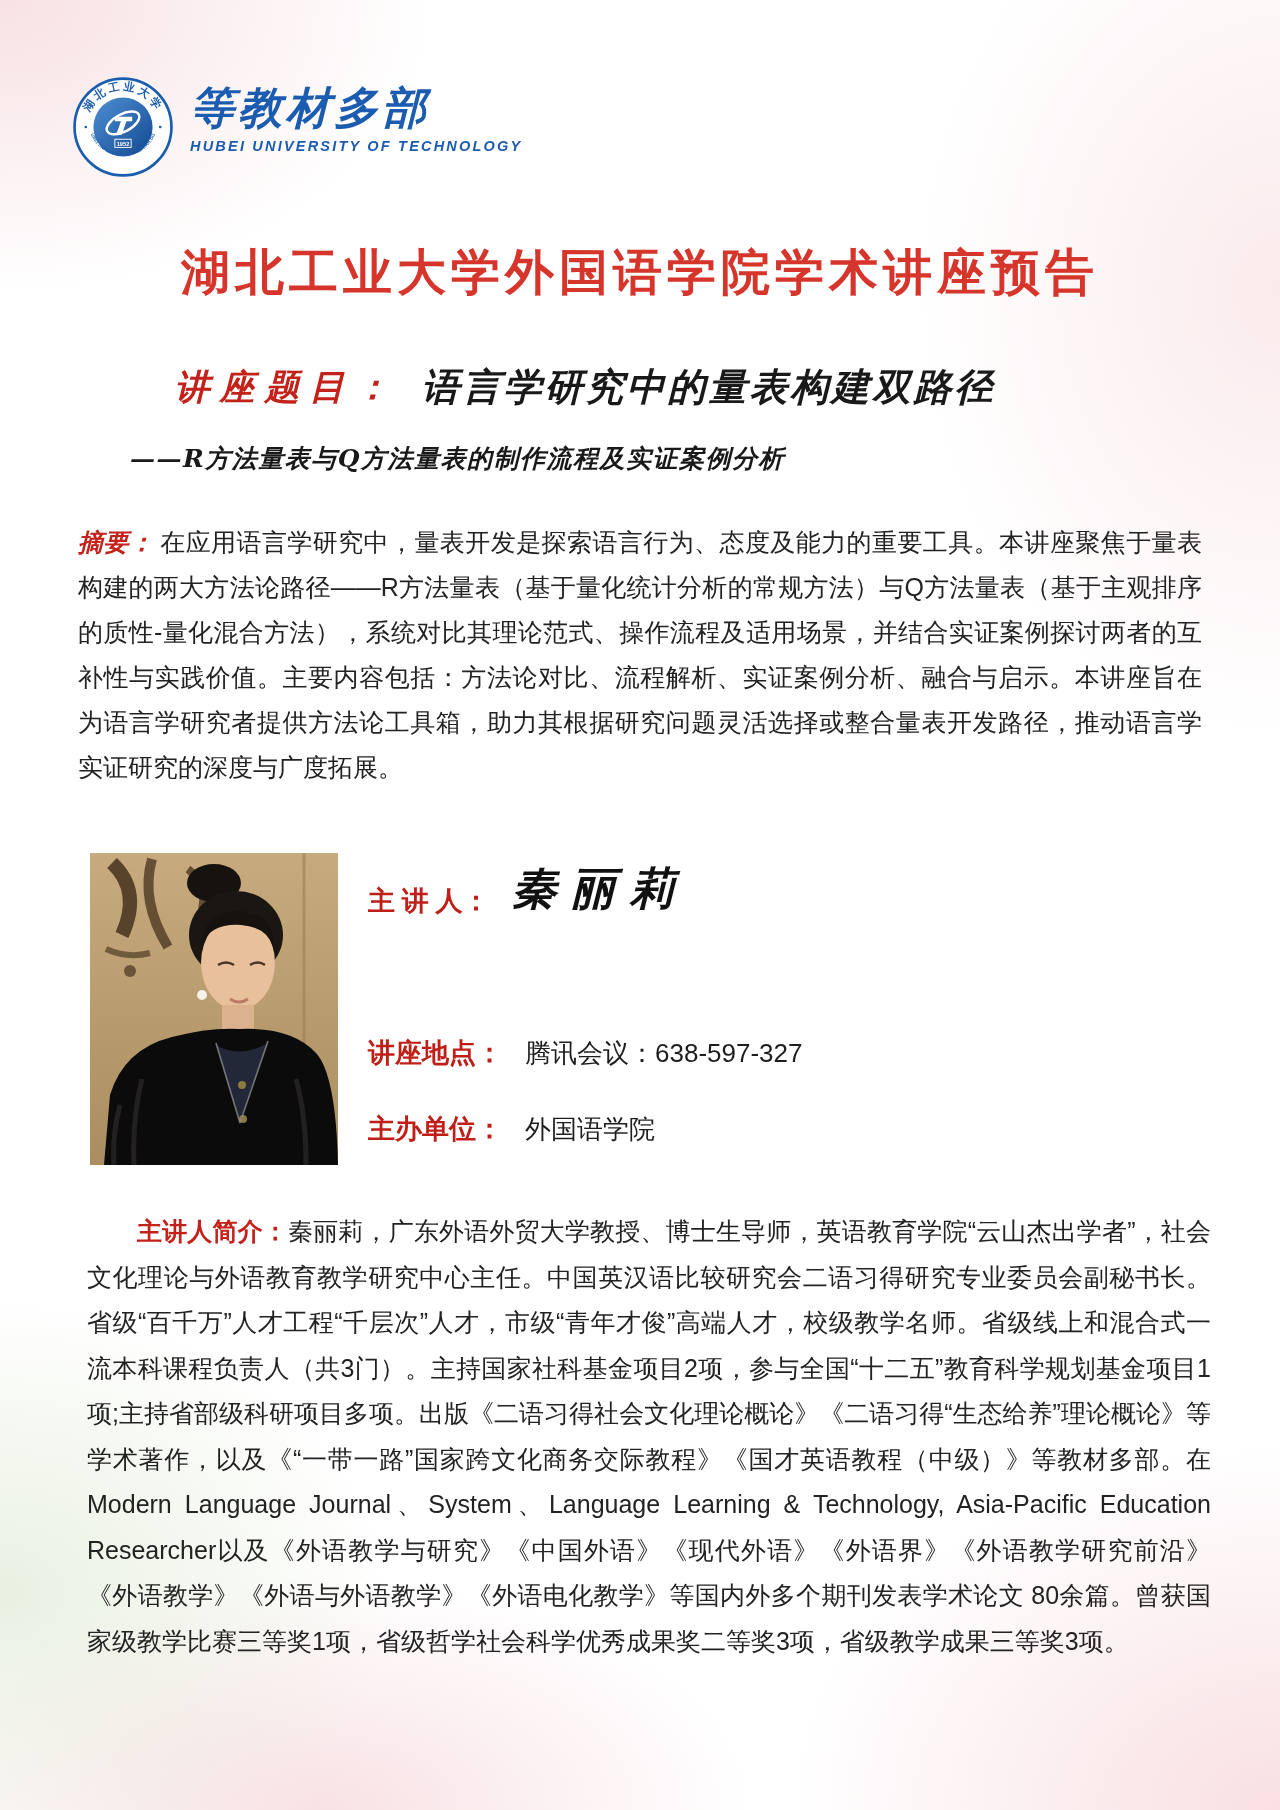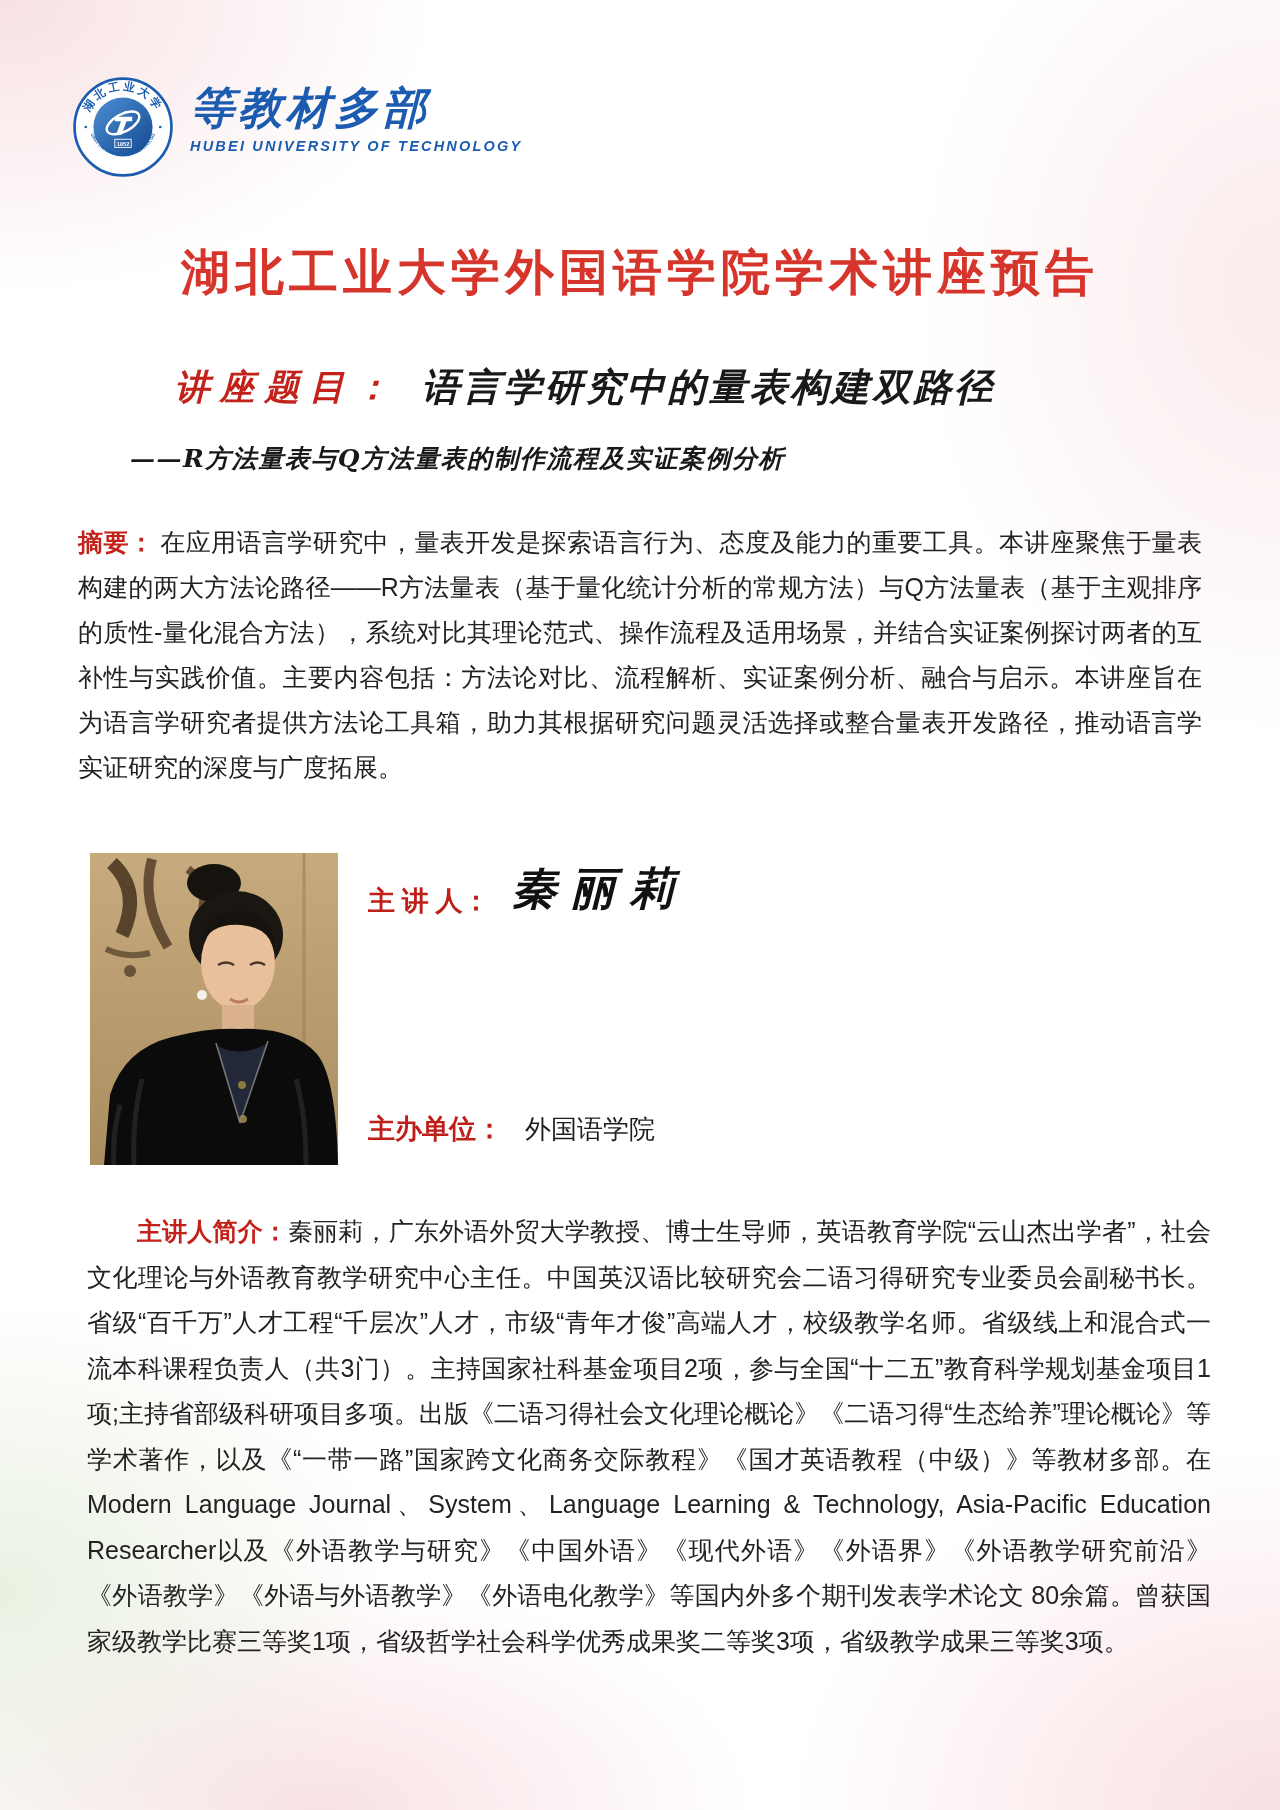--- a/index.html
+++ b/index.html
@@ -43,21 +43,21 @@
   .lecture-subtitle{
     position:absolute; top:442px; left:0; width:100%; padding-left:130px; box-sizing:border-box;
     font-family:"DejaVu Serif", serif; font-style:italic; font-weight:bold;
     font-size:25px; color:#191919; letter-spacing:1.5px;
   }
   
   .abstract{
     position:absolute; top:520px; left:78px; width:1124px;
     font-size:25px; line-height:45px; color:#222; text-align:justify; margin:0;
   }
-  .abstract .lbl{font-weight:bold; color:#c3221b; margin-right:6px;}
+  .abstract .lbl{font-weight:bold; color:#c3221b; margin-right:6px;font-style:italic;}
   
   .speaker{position:absolute; top:853px; left:90px; width:1112px; display:flex;}
   .photo{width:248px; height:312px; flex:0 0 auto; display:block;}
   .info{position:relative; margin-left:30px; height:312px; flex:1;}
   .info-row{position:absolute; left:0; display:flex; align-items:flex-end;}
   .info-row .lbl{
     font-family:"Liberation Serif", serif; font-weight:bold; font-size:27px;
     color:#bf1f19; white-space:nowrap; margin-right:22px;
   }
   .info-row .val{font-size:26px; color:#1e1e1e; white-space:nowrap;}
@@ -155,20 +155,24 @@
       <path d="M126,192 L150,270 L178,190 Q150,206 126,192 Z" fill="#222838"></path>
       <circle cx="152" cy="232" r="4" fill="#8a7a3e"></circle>
       <circle cx="153" cy="266" r="4" fill="#8a7a3e"></circle>
       <path d="M126,190 L150,270 M178,188 L150,270" stroke="#8b8b8b" stroke-width="1.6" opacity="0.8"></path>
     </svg>
     <div class="info">
       <div class="info-row row-name">
         <span class="lbl">主 讲 人：</span>
         <span class="val">秦丽莉</span>
       </div>
+      <div class="info-row row-venue">
+        <span class="lbl">讲座地点：</span>
+        <span class="val">腾讯会议：638-597-327</span>
+      </div>
       <div class="info-row row-host">
         <span class="lbl">主办单位：</span>
         <span class="val">外国语学院</span>
       </div>
     </div>
   </div>
 
   <p class="bio"><span class="lbl">主讲人简介：</span><span>秦丽莉，广东外语外贸大学教授、博士生导师，英语教育学院“云山杰出学者”，社会文化理论与外语教育教学研究中心主任。中国英汉语比较研究会二语习得研究专业委员会副秘书长。省级“百千万”人才工程“千层次”人才，市级“青年才俊”高端人才，校级教学名师。省级线上和混合式一流本科课程负责人（共3门）。主持国家社科基金项目2项，参与全国“十二五”教育科学规划基金项目1项;主持省部级科研项目多项。出版《二语习得社会文化理论概论》《二语习得“生态给养”理论概论》等学术著作，以及《“一带一路”国家跨文化商务交际教程》《国才英语教程（中级）》等教材多部。在 Modern Language Journal、System、Language Learning &amp; Technology, Asia-Pacific Education Researcher以及《外语教学与研究》《中国外语》《现代外语》《外语界》《外语教学研究前沿》《外语教学》《外语与外语教学》《外语电化教学》等国内外多个期刊发表学术论文 80余篇。曾获国家级教学比赛三等奖1项，省级哲学社会科学优秀成果奖二等奖3项，省级教学成果三等奖3项。</span></p>
 
 </div>

